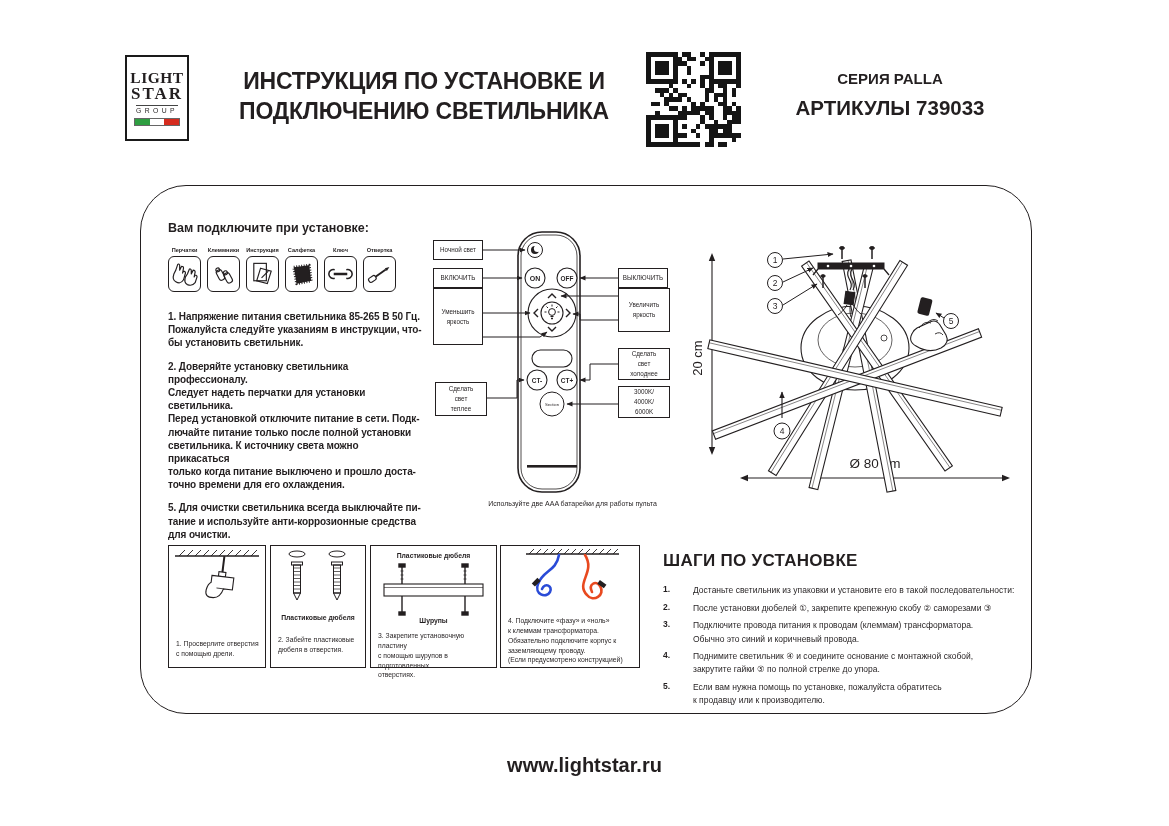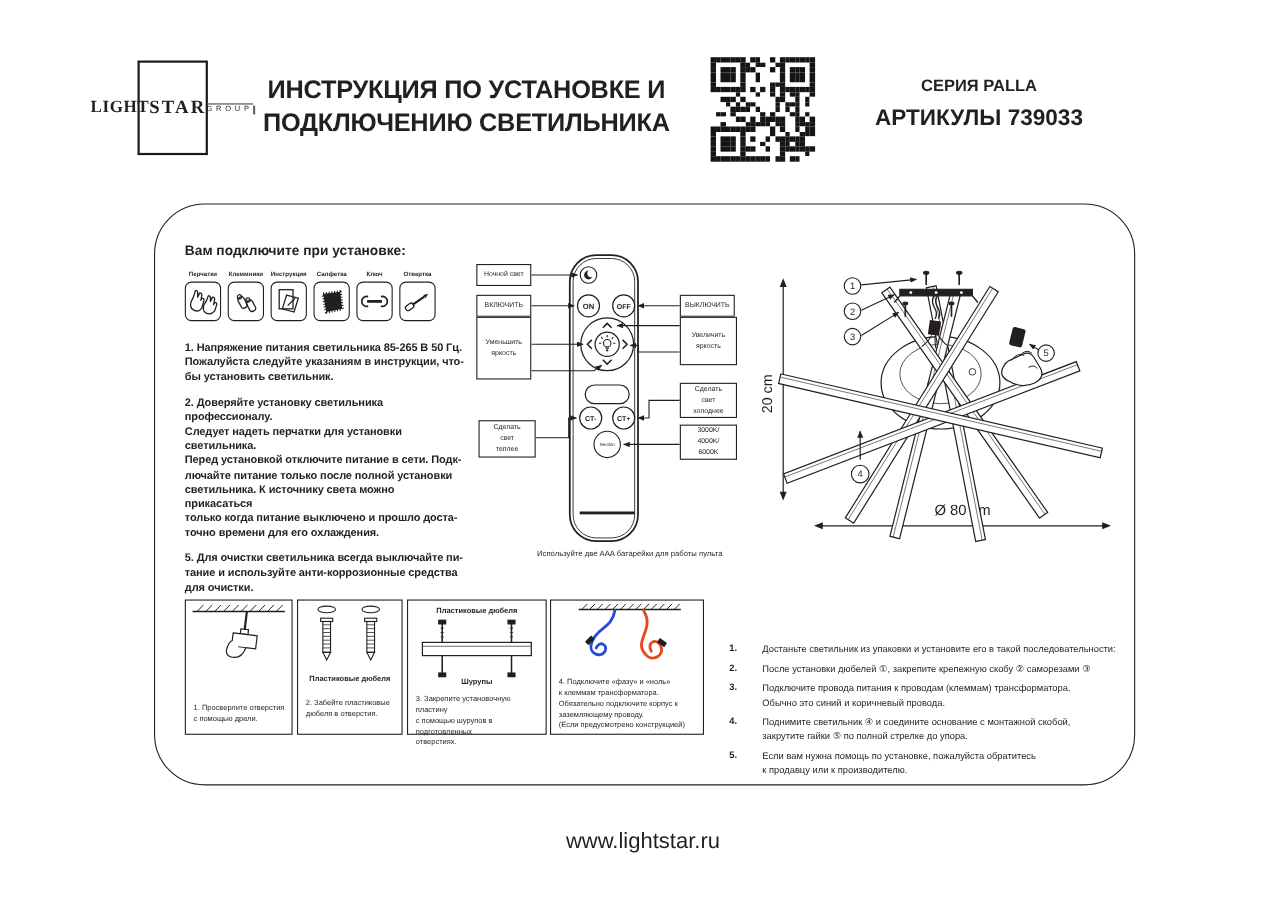--- a/index.html
+++ b/index.html
@@ -1,21 +1,21 @@
 <!DOCTYPE html>
 <html><head>
 <meta charset="utf-8">
 <style>
   html,body{margin:0;padding:0;background:#fff;}
   #page{position:relative;width:1169px;height:826px;background:#fff;overflow:hidden;
         font-family:"Liberation Sans","DejaVu Sans",sans-serif;color:#231f20;}
   .abs{position:absolute;}
   
   #logo{left:125px;top:55px;width:60px;height:82px;border:2px solid #1a1a1a;
-        display:flex;align-items:center;justify-content:center;}
+        display:flex;flex-direction:column;align-items:center;justify-content:center;}
   .logo-l1{font-family:"Liberation Serif","DejaVu Serif",serif;font-weight:700;font-size:15.5px;letter-spacing:.5px;line-height:1;}
   .logo-l2{font-family:"Liberation Serif","DejaVu Serif",serif;font-weight:700;font-size:17px;letter-spacing:2px;line-height:1.05;}
   .logo-l3{font-size:6.8px;letter-spacing:3.4px;margin-top:2px;border-top:1px solid #444;padding-top:2px;line-height:1;}
   #flag{margin-top:3px;width:44px;height:6px;border:.6px solid #666;display:flex;}
   #flag div{flex:1;}
   #title{left:212px;top:67px;width:424px;text-align:center;font-size:23px;font-weight:800;
          line-height:1.3;white-space:pre-line;letter-spacing:-.2px;}
   #qr{left:646px;top:52px;width:95px;height:95px;display:grid;
       grid-template-columns:repeat(21,1fr);grid-template-rows:repeat(21,1fr);}
   #qr i{display:block;}
@@ -40,21 +40,21 @@
   
   .panel{position:absolute;border:1.3px solid #231f20;box-sizing:border-box;background:#fff;}
   .pl{position:absolute;left:0;right:0;text-align:center;font-size:6.8px;font-weight:700;}
   .pc{position:absolute;left:7px;right:3px;font-size:6.8px;line-height:1.45;white-space:pre-line;}
   
   #steps-heading{left:663px;top:551px;font-size:17px;font-weight:600;letter-spacing:.3px;}
   #steps{left:663px;top:584px;width:372px;}
   .step{display:flex;margin-bottom:4.5px;}
   .step-num{width:30px;flex:none;font-size:8.5px;font-weight:700;}
   .step-text{font-size:8.5px;line-height:1.55;white-space:pre-line;}
-  #footer-url{left:0;right:0;top:754px;text-align:center;font-size:20px;font-weight:400;}
+  #footer-url{left:0;right:0;top:754px;text-align:center;font-size:20px;font-weight:700;}
   svg text{font-family:"Liberation Sans","DejaVu Sans",sans-serif;fill:#231f20;}
   svg{overflow:visible;}
 </style>
 </head>
 <body>
 
 <div id="page">
 
   <div id="logo" class="abs">
     <div class="logo-l1">LIGHT</div>
@@ -880,20 +880,21 @@
       <path d="M84 9 C95 26 74 37 86 49 C92 57 105 49 99 40 C95 34 87 38 91 46" stroke-width="2.6" stroke-linecap="round" stroke="#e8491f"></path>
       <rect x="97" y="36" width="8" height="4.5" fill="#231f20" stroke="none" transform="rotate(35 101 38)"></rect>
     </svg>
     <div class="pc" style="top:70px">4. Подключите «фазу» и «ноль»
 к клеммам трансформатора.
 Обязательно подключите корпус к
 заземляющему проводу.
 (Если предусмотрено конструкцией)</div>
   </div>
 
+  <div id="steps-heading" class="abs">ШАГИ ПО УСТАНОВКЕ</div>
   <div id="steps" class="abs">
     <div class="step">
       <div class="step-num">1.</div>
       <div class="step-text">Достаньте светильник из упаковки и установите его в такой последовательности:</div>
     </div>
     <div class="step">
       <div class="step-num">2.</div>
       <div class="step-text">После установки дюбелей ①, закрепите крепежную скобу ② саморезами ③</div>
     </div>
     <div class="step">

